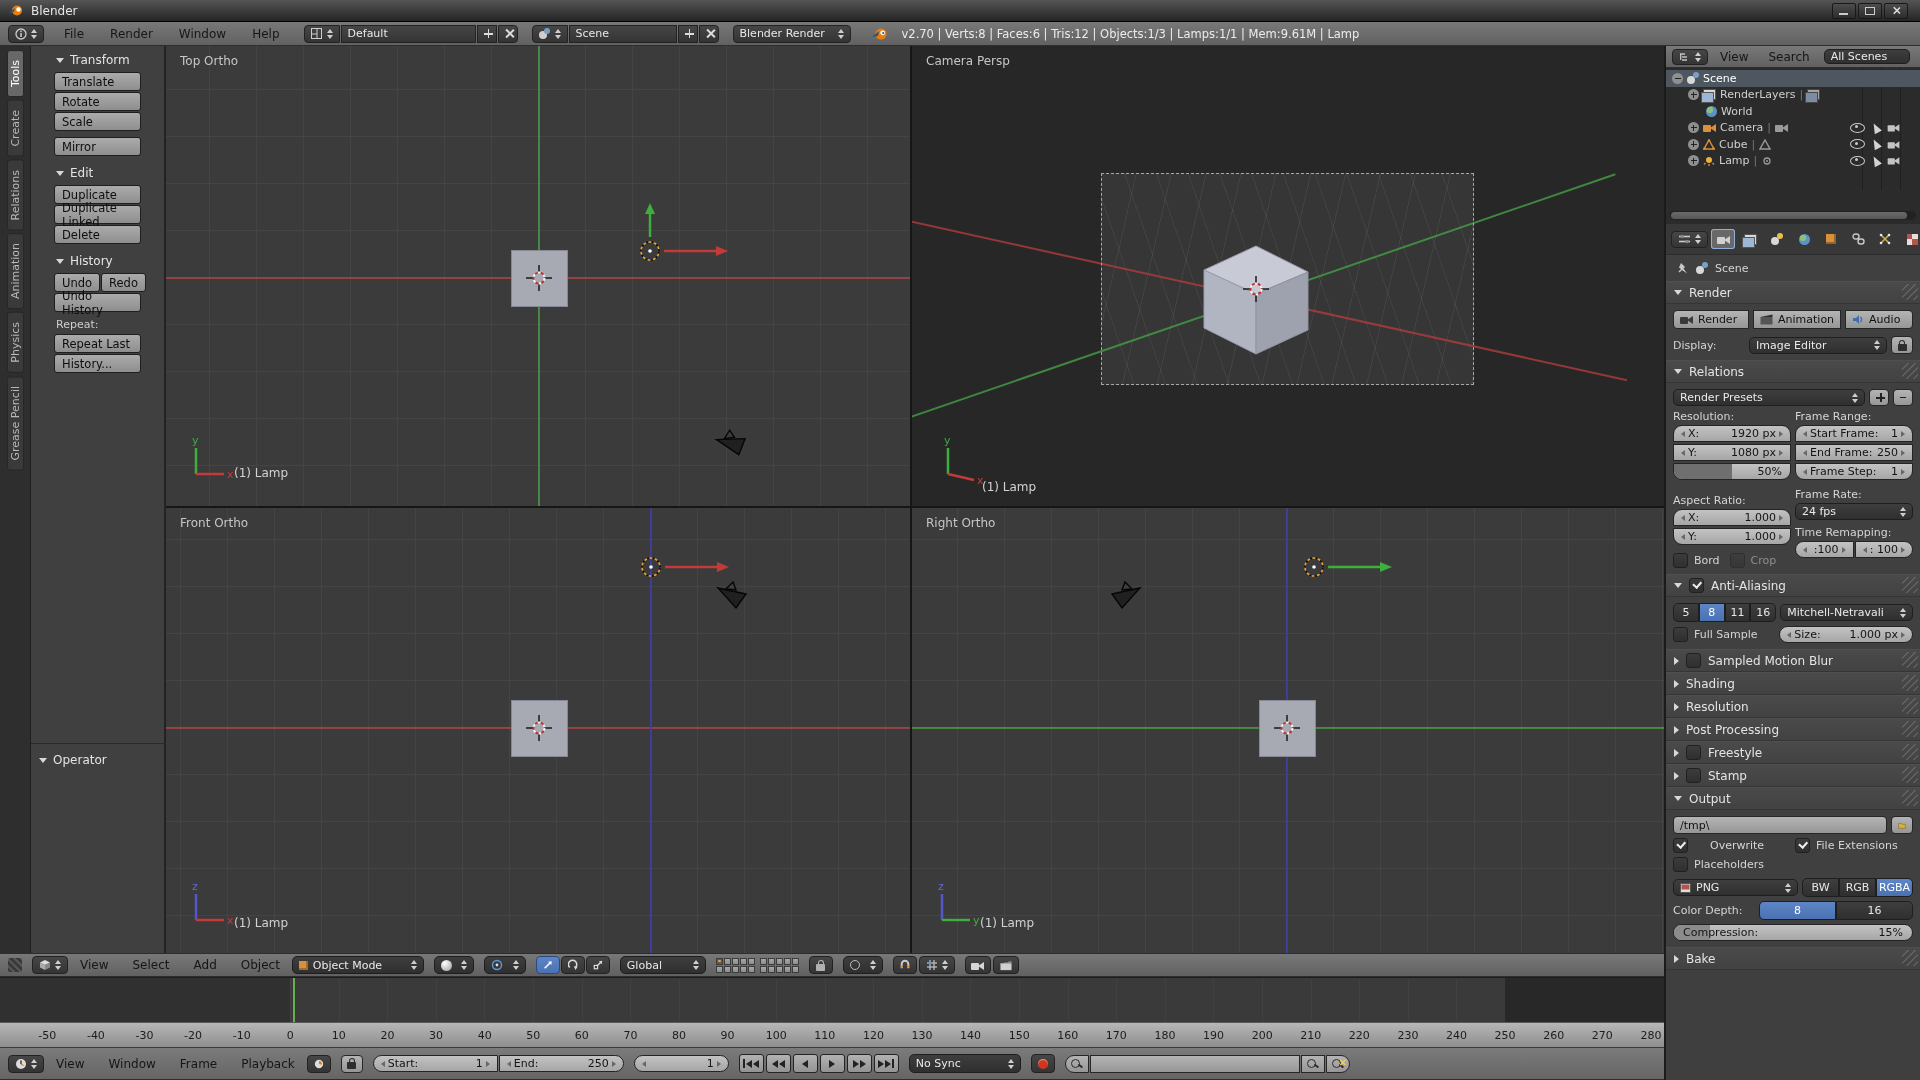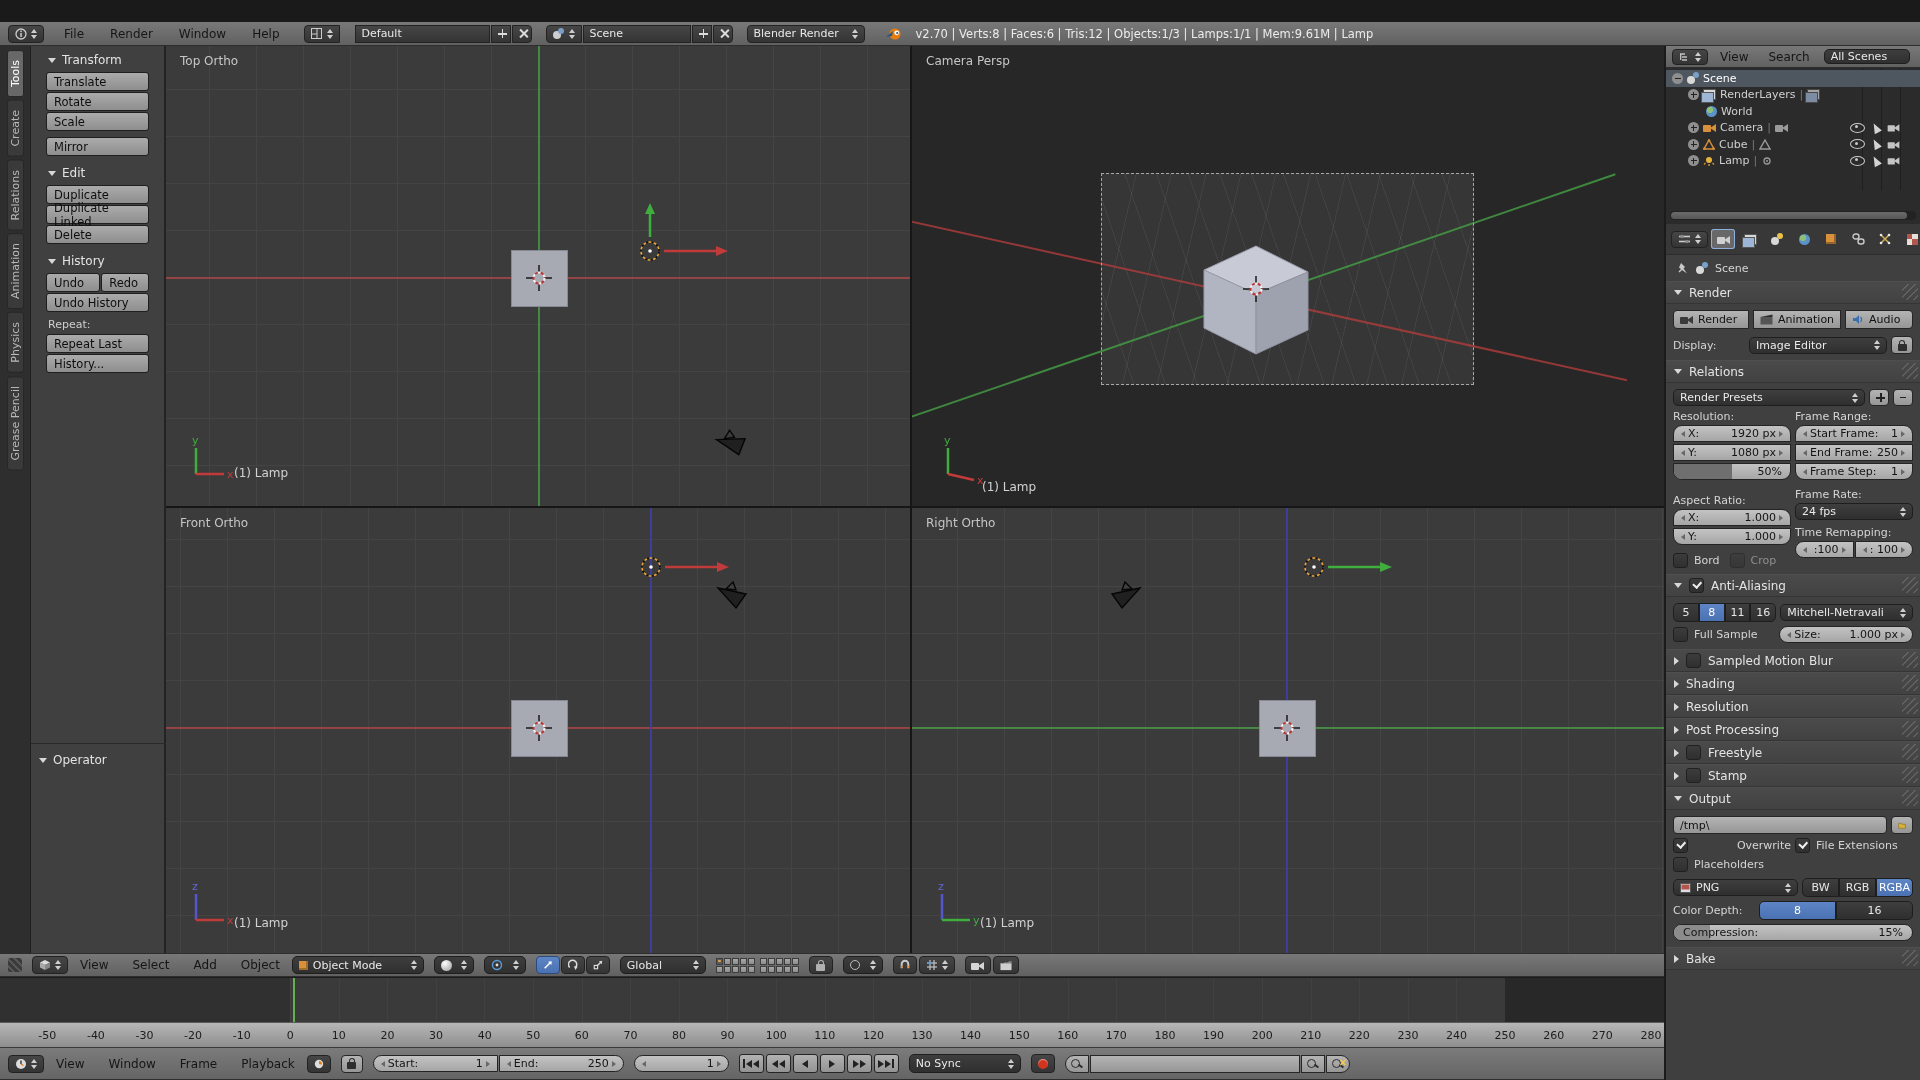--- a/index.html
+++ b/index.html
@@ -105,20 +105,39 @@
           background:linear-gradient(#b2b2b2,#939393);border:1px solid #242424;border-radius:3px;box-sizing:border-box;}
   .pb-btn .t{width:0;height:0;border-top:4px solid transparent;border-bottom:4px solid transparent;}
   .pb-btn .t.l{border-right:6px solid #222;} .pb-btn .t.r{border-left:6px solid #222;}
   .pb-btn .bar{width:2px;height:9px;background:#222;}
 </style>
 </head>
 <body>
 
 <div id="root">
 
+  <div class="abs hdrbar" style="left:0;top:0;width:1920px;height:22px;background:linear-gradient(#555,#252525);border-bottom:1px solid #000;gap:8px;">
+    <svg width="15" height="13" viewBox="0 0 15 13">
+      <circle cx="9" cy="6.5" r="5" fill="#e87d0d"></circle>
+        <circle cx="10.5" cy="5.5" r="2.2" fill="#fff"></circle>
+      <path d="M1 9 L7 4 L6 8 Z" fill="#265787"></path>
+    </svg>
+    <span style="color:#e6e6e6;">Blender</span>
+    <span style="margin-left:auto;display:inline-flex;gap:2px;padding-right:4px;">
+      <span style="width:22px;height:14px;background:linear-gradient(#4d4d4d,#2c2c2c);border:1px solid #191919;border-radius:2px;position:relative;">
+          <i style="position:absolute;left:6px;bottom:3px;width:9px;height:2px;background:#ccc;"></i>
+        </span>
+      <span style="width:22px;height:14px;background:linear-gradient(#4d4d4d,#2c2c2c);border:1px solid #191919;border-radius:2px;position:relative;">
+          <i style="position:absolute;left:6px;top:3px;width:8px;height:6px;border:1.5px solid #ccc;"></i>
+        </span>
+      <span style="width:22px;height:14px;background:linear-gradient(#4d4d4d,#2c2c2c);border:1px solid #191919;border-radius:2px;display:flex;align-items:center;justify-content:center;">
+          <i class="xg" style="transform:scale(.8);"></i>
+        </span>
+    </span>
+  </div>
 
   <div class="abs hdrbar" style="left:0;top:22px;width:1920px;height:24px;">
     <span class="dark-w" style="gap:4px;">
       <svg width="12" height="12" viewBox="0 0 12 12">
           <circle cx="6" cy="6" r="5" fill="none" stroke="#ccc" stroke-width="1.3"></circle>
           <rect x="5.3" y="5" width="1.5" height="4" fill="#ccc"></rect>
           <rect x="5.3" y="2.6" width="1.5" height="1.5" fill="#ccc"></rect>
         </svg>
       <span class="stepper">
           <i class="u"></i>
@@ -137,21 +156,21 @@
         <svg width="11" height="11" viewBox="0 0 11 11">
             <rect x="0.5" y="0.5" width="10" height="10" fill="none" stroke="#ccc"></rect>
             <line x1="6" y1="0.5" x2="6" y2="10.5" stroke="#ccc"></line>
             <line x1="0.5" y1="6" x2="6" y2="6" stroke="#ccc"></line>
           </svg>
         <span class="stepper">
             <i class="u"></i>
             <i class="d"></i>
           </span>
       </span>
-      <span class="dark-w" style="width:135px;border-radius:0;margin-left:14px;">
+      <span class="dark-w" style="width:135px;border-radius:0;">
           <span>Default</span>
         </span>
       <span class="dark-w" style="border-radius:0;width:20px;justify-content:center;">
           <i class="plusg"></i>
         </span>
       <span class="dark-w" style="border-radius:0 4px 4px 0;width:20px;justify-content:center;">
           <i class="xg"></i>
         </span>
     </span>
     <span class="grp">
@@ -193,21 +212,21 @@
 
   <div class="abs" style="left:0;top:46px;width:31px;height:907px;background:#2e2e2e;border-right:1px solid #1f1f1f;display:flex;flex-direction:column;gap:3px;padding:4px 2px;box-sizing:border-box;align-items:center;">
     <span class="vtab active">Tools</span>
     <span class="vtab">Create</span>
     <span class="vtab">Relations</span>
     <span class="vtab">Animation</span>
     <span class="vtab">Physics</span>
     <span class="vtab">Grease Pencil</span>
   </div>
 
-  <div class="abs" style="left:31px;top:46px;width:135px;height:907px;background:#404040;border-right:2px solid #232323;box-sizing:border-box;padding:2px 15px;">
+  <div class="abs" style="left:31px;top:46px;width:135px;height:907px;background:#404040;border-right:2px solid #232323;box-sizing:border-box;padding:2px 23px;">
     <div class="ptitle">
         <i class="tri-d"></i>
         <span>Transform</span>
       </div>
     <div>
 
     <div class="tool-btn">Translate</div>
         <div class="tool-btn">Rotate</div>
         <div class="tool-btn">Scale</div>
       </div>
@@ -1085,21 +1104,21 @@
           <span class="light-w" style="flex:1;height:18px;">
               <span>/tmp\</span>
             </span>
           <span class="light-w" style="width:22px;height:18px;justify-content:center;">
             <svg width="13" height="11" viewBox="0 0 13 11">
                 <path d="M1 2 h4 l1.5 1.5 H12 V10 H1 Z" fill="#d8b13a" stroke="#7a6010" stroke-width="0.8"></path>
               </svg>
           </span>
         </div>
         <div class="row">
-          <span class="row" style="flex:1;gap:0;justify-content:space-between;">
+          <span class="row" style="flex:1;gap:22px;">
               <i class="chk on"></i>
               <span class="lbl">Overwrite</span>
             </span>
           <span class="row" style="flex:1;gap:6px;">
               <i class="chk on"></i>
               <span class="lbl">File Extensions</span>
             </span>
         </div>
         <div class="row" style="gap:6px;">
             <i class="chk"></i>

